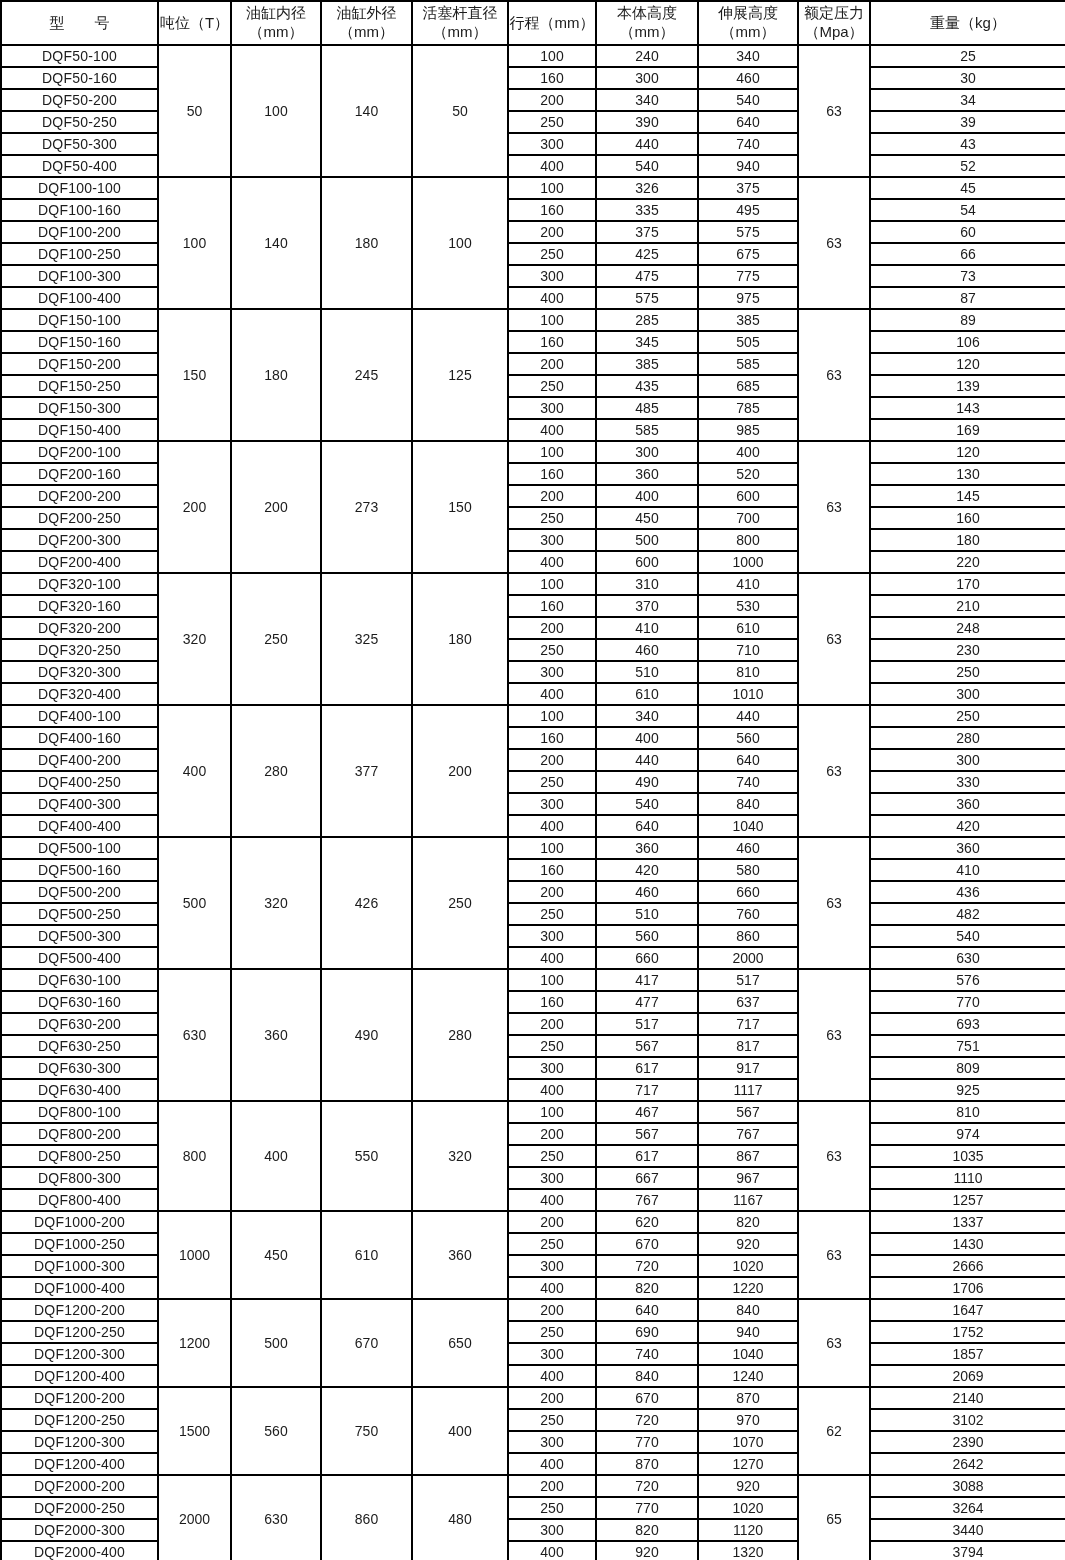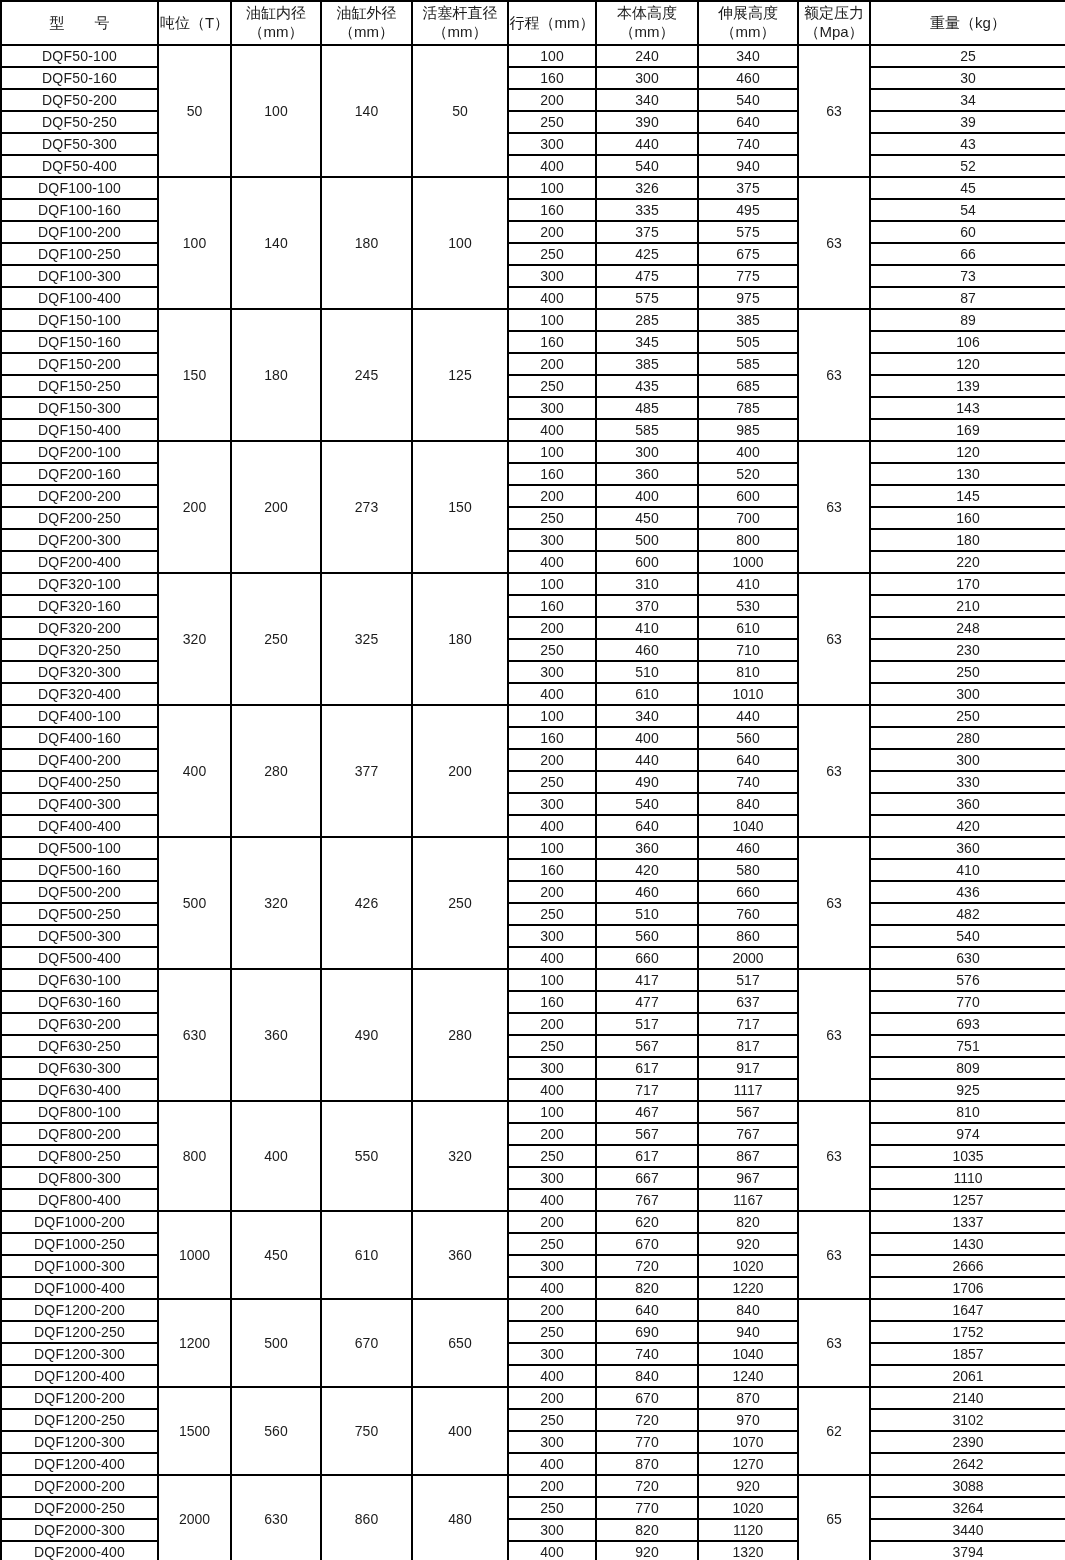--- a/index.html
+++ b/index.html
@@ -574,21 +574,21 @@
           <td>300</td>
           <td>740</td>
           <td>1040</td>
           <td>1857</td>
         </tr>
         <tr>
           <td class="model">DQF1200-400</td>
           <td>400</td>
           <td>840</td>
           <td>1240</td>
-          <td>2061</td>
+          <td>2069</td>
         </tr>
         <tr>
           <td class="model">DQF1200-200</td>
           <td rowspan="4">1500</td>
           <td rowspan="4">560</td>
           <td rowspan="4">750</td>
           <td rowspan="4">400</td>
           <td>200</td>
           <td>670</td>
           <td>870</td>

